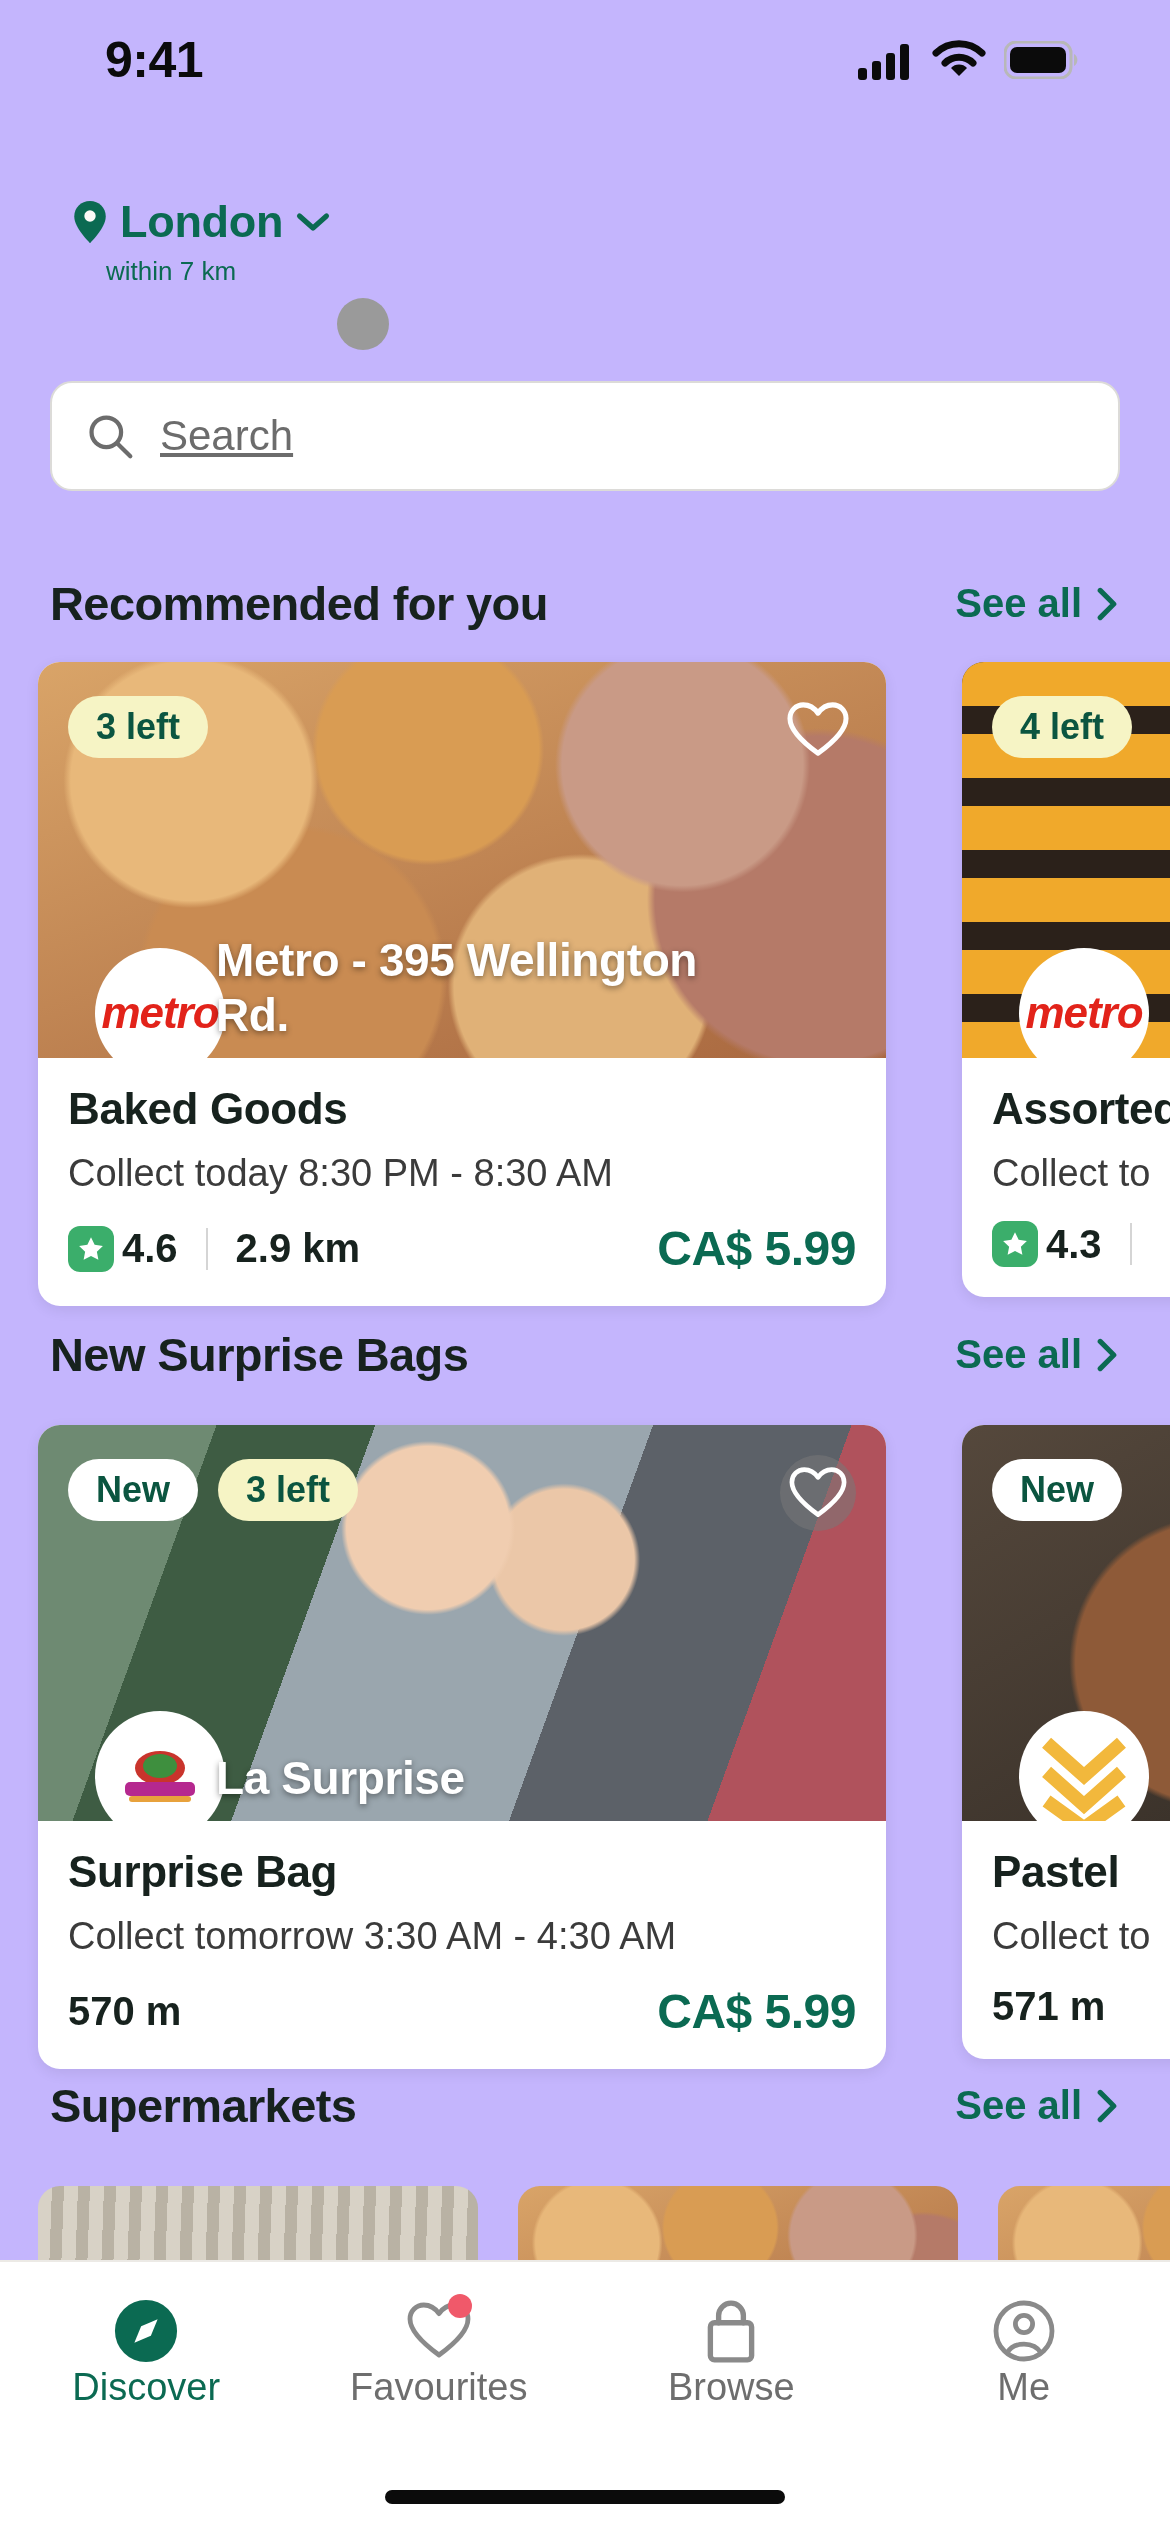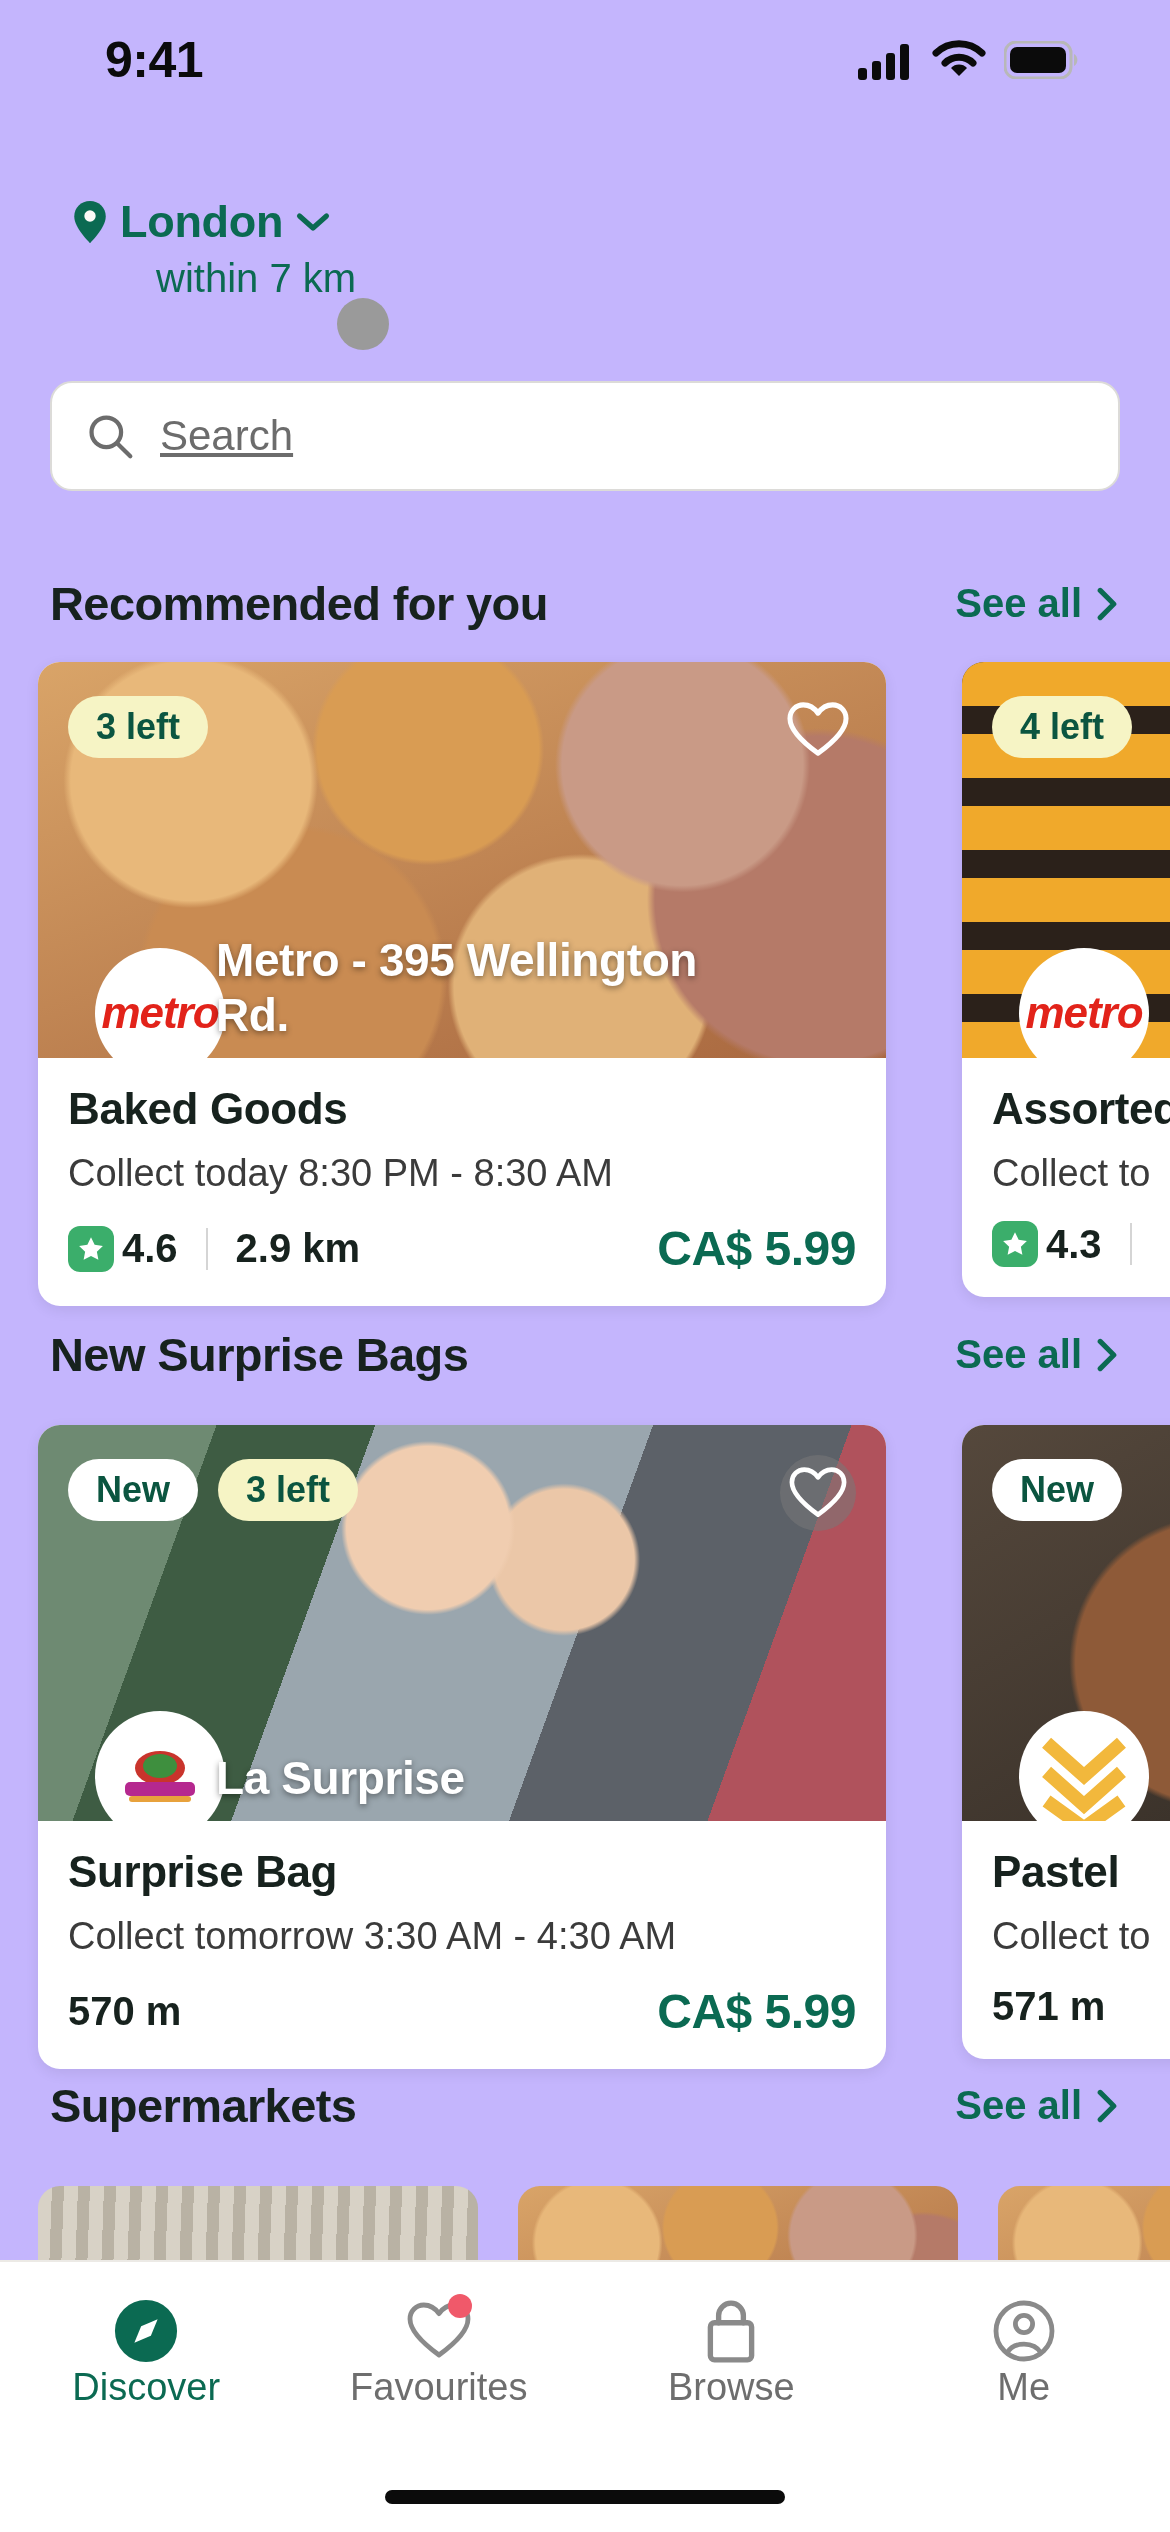--- a/index.html
+++ b/index.html
@@ -17,21 +17,21 @@
     display: flex; align-items: center; justify-content: space-between;
     padding: 0 90px 0 105px;
   }
   .status-time { font-size: 50px; font-weight: 700; color: #0B0B0B; letter-spacing: -0.5px; }
   .status-right { display: flex; align-items: center; gap: 18px; }
 
   
   .locwrap { position: absolute; top: 196px; left: 72px; }
   .locrow { display: flex; align-items: center; gap: 12px; }
   .loc-city { font-size: 45px; font-weight: 700; color: #0B6A52; letter-spacing: -0.3px; }
-  .loc-sub { font-size: 40px; color: #0B6A52; margin-top: 8px; margin-left: 84px; }
+  .loc-sub { font-size: 26px; color: #0B6A52; margin-top: 8px; margin-left: 34px; }
 
   .touch-dot {
     position: absolute; left: 337px; top: 298px;
     width: 52px; height: 52px; border-radius: 50%;
     background: #9A9A9A;
   }
 
   
   .searchbar {
     position: absolute; top: 381px; left: 50px;

